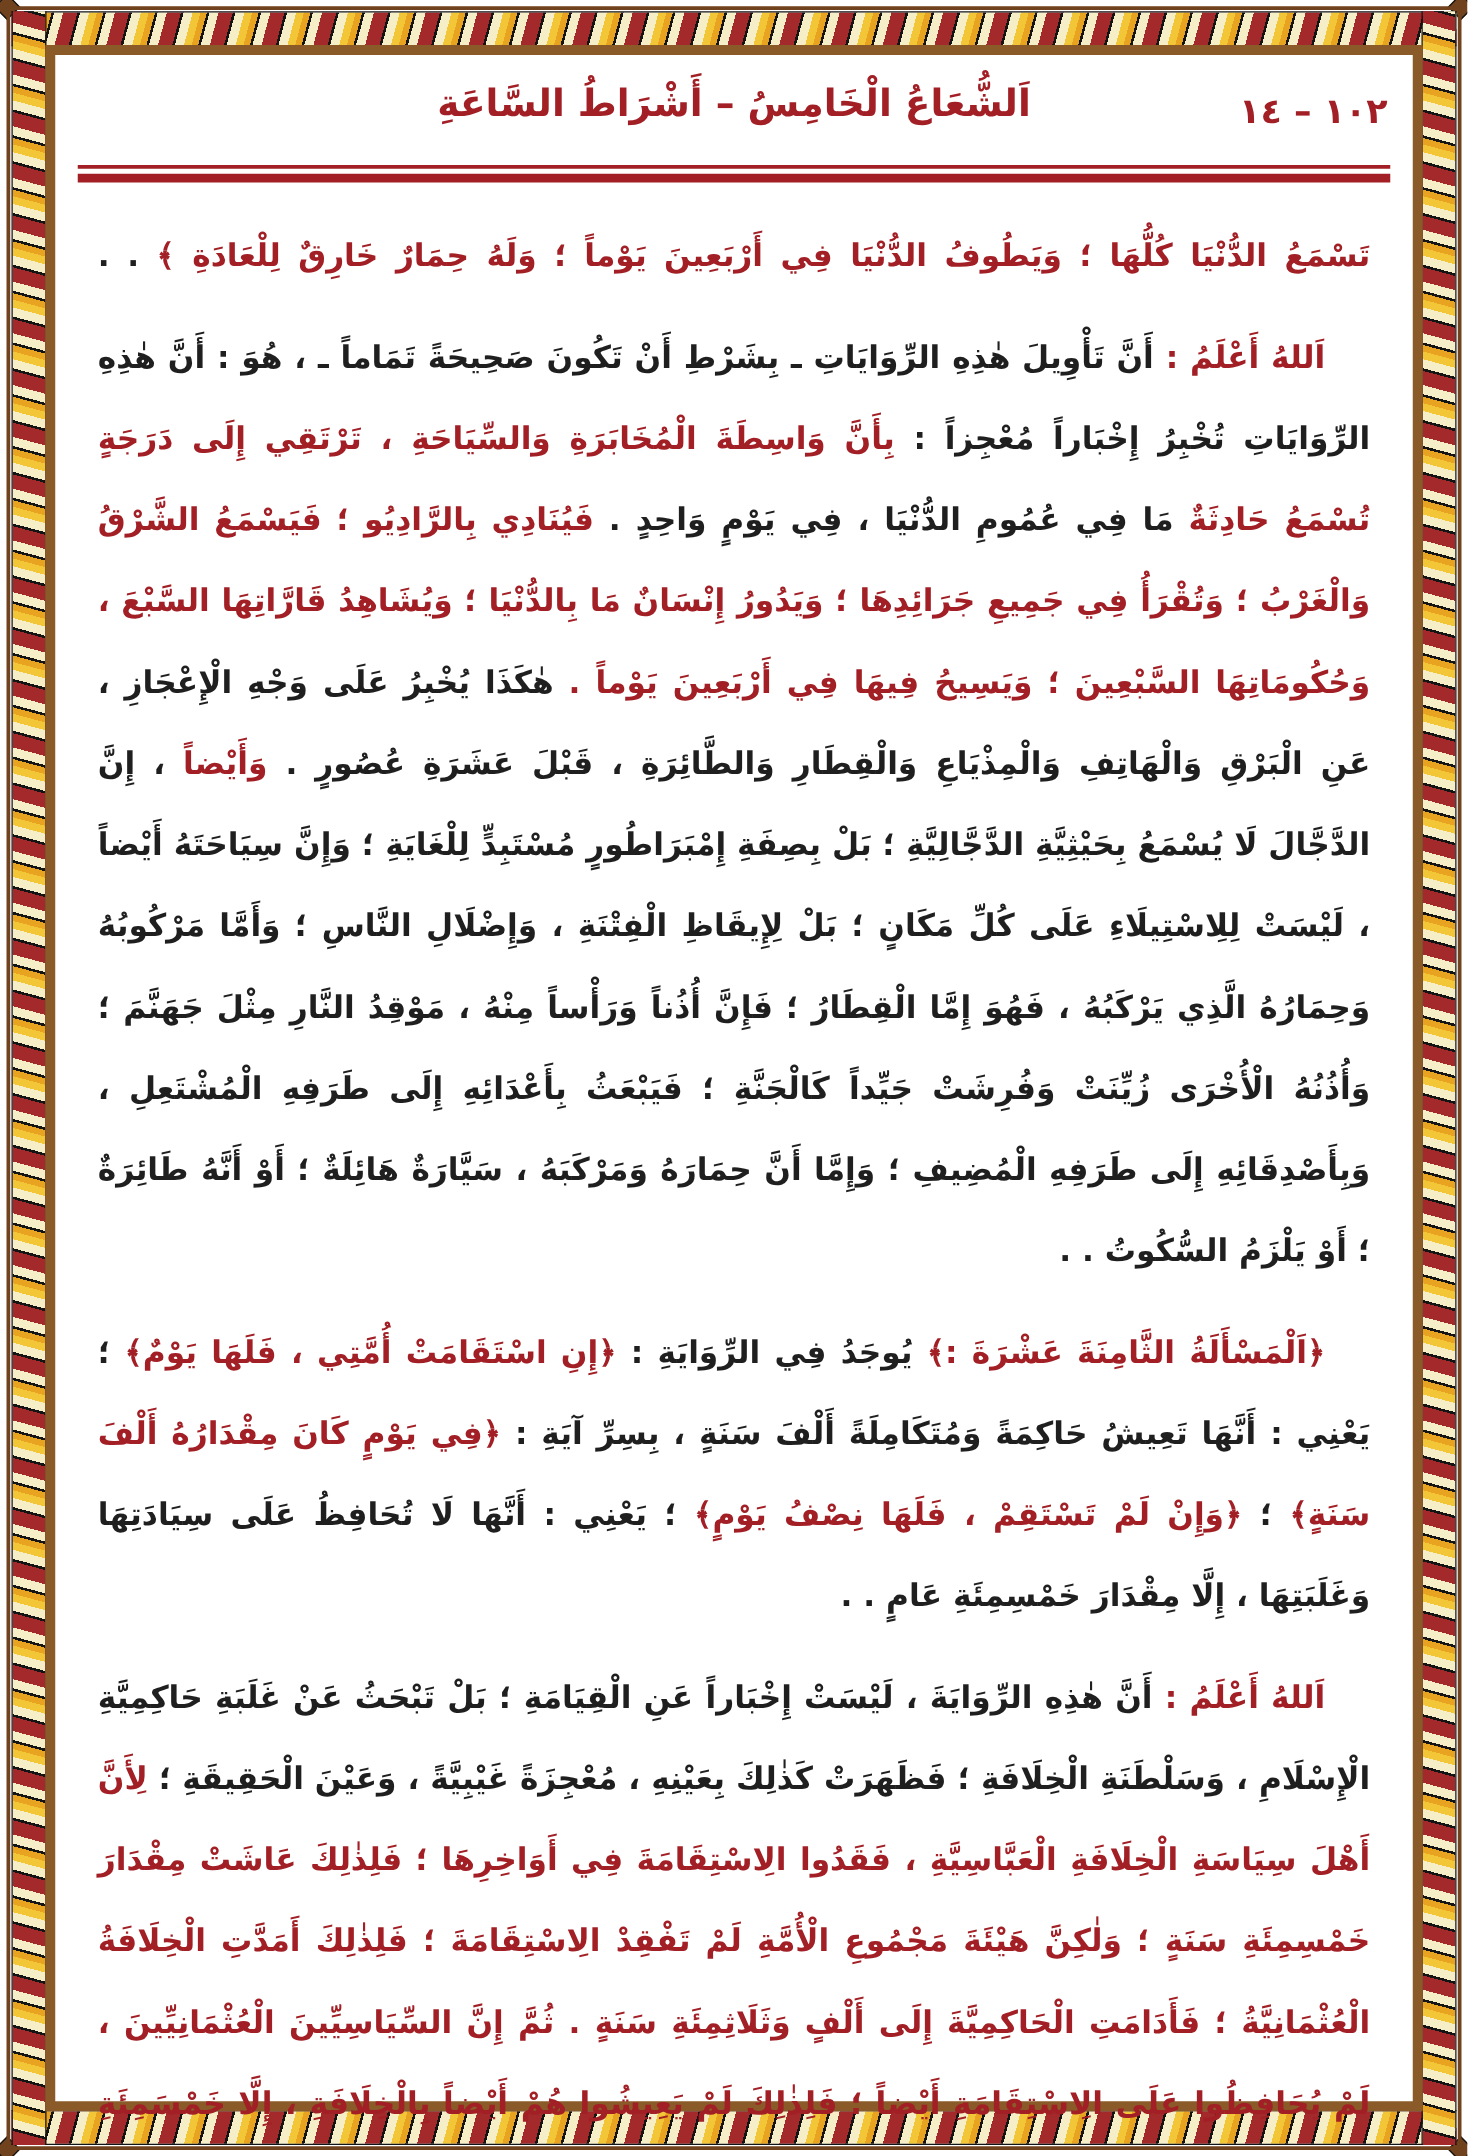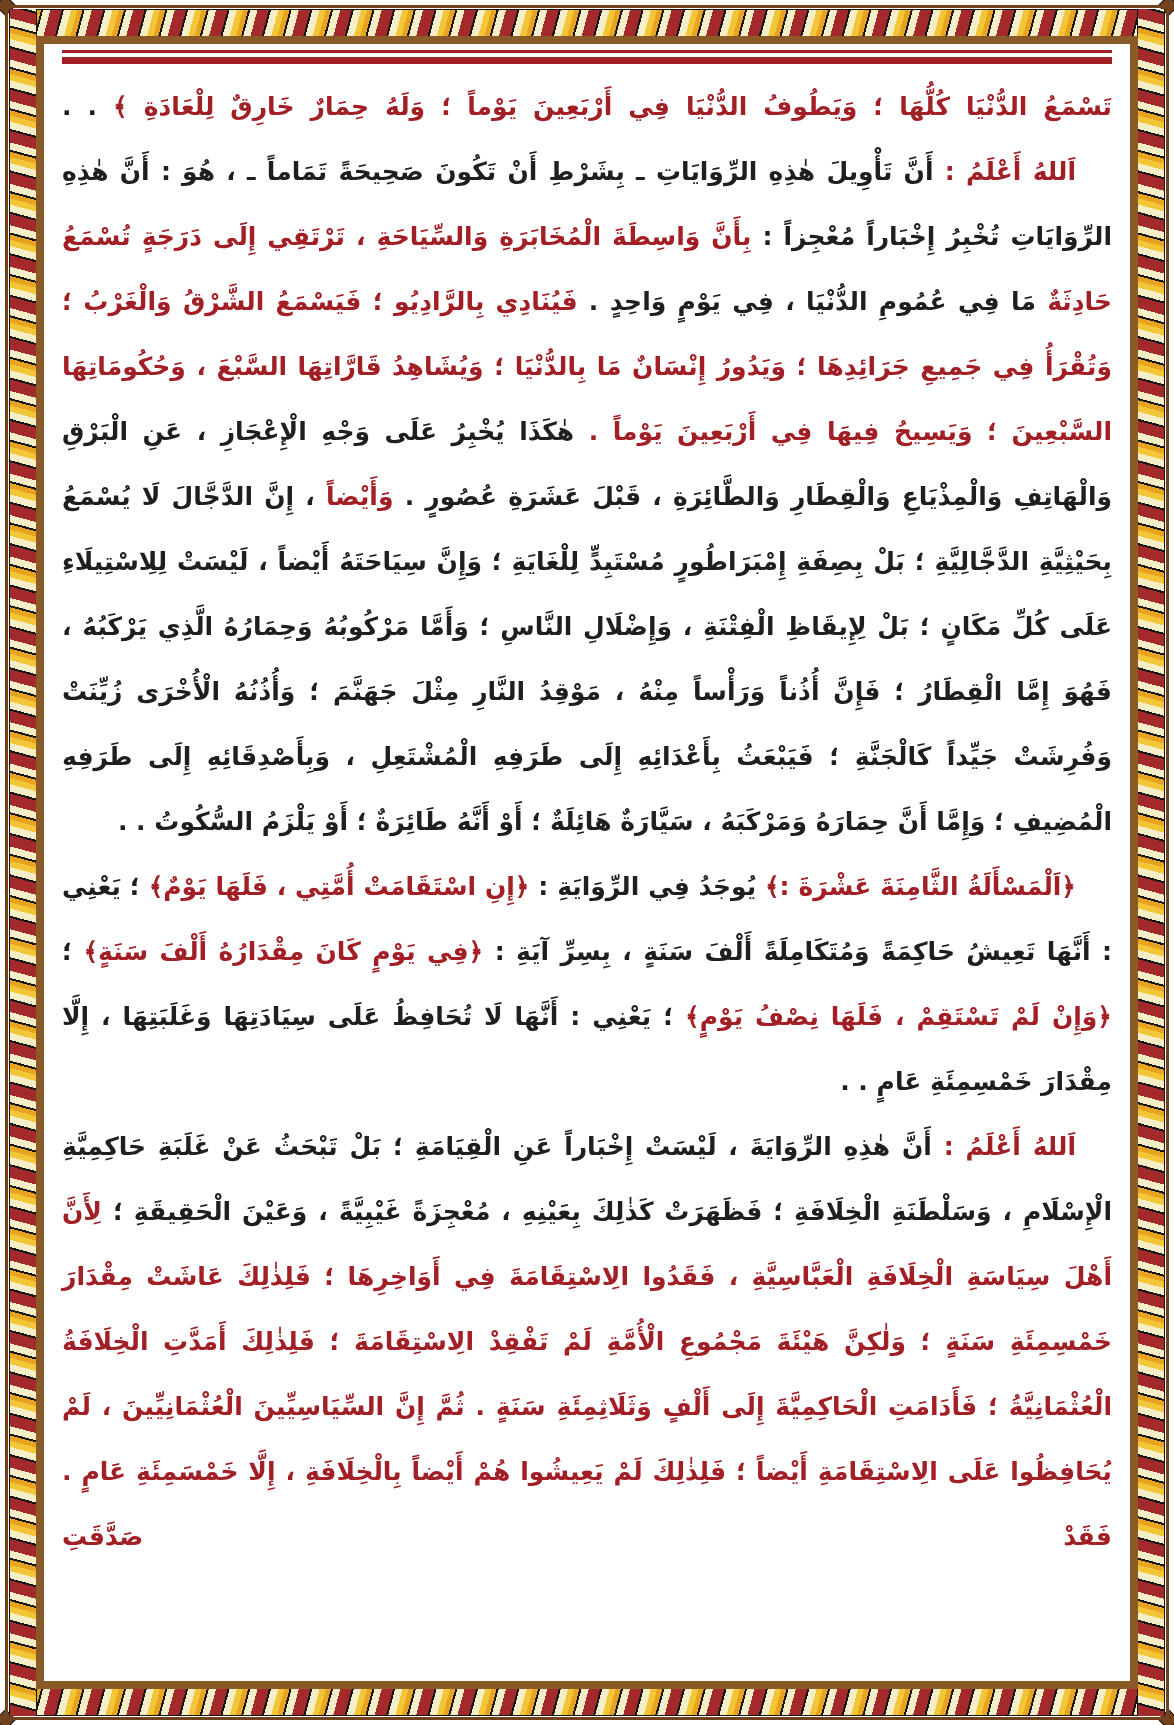--- a/index.html
+++ b/index.html
@@ -87,21 +87,21 @@
   .rule-thin  { height:3px; background:var(--accent_red); }
   .rule-thick { height:7px; background:var(--accent_red); margin-top:4px; }
 
   .body {
     padding-top:10px;
     font-size:25px; font-weight:bold;
     line-height:65px;
     color:var(--ink);
   }
   .para {
-    margin:0;
+    margin:16px;
     text-align:justify;
     text-align-last:right;
     text-justify:inter-word;
   }
   .para.justify-last { text-align-last:justify; }
   .para.indent { text-indent:36px; }
   .seg-red { color:var(--accent_red); }
   .seg-ink { color:var(--ink); }
 </style>
 </head>
@@ -114,20 +114,24 @@
   <div class="corner bl"></div>
   <div class="corner br"></div>
   <div class="frame-outline"></div>
   <div class="band h top"></div>
   <div class="band h bottom"></div>
   <div class="band v left"></div>
   <div class="band v right"></div>
   <div class="frame-inner"></div>
 
   <div class="content">
+    <div class="header">
+      <div class="title">اَلشُّعَاعُ الْخَامِسُ – أَشْرَاطُ السَّاعَةِ</div>
+      <div class="pagenum">١٠٢ – ١٤</div>
+    </div>
     <div>
       <div class="rule-thin"></div>
       <div class="rule-thick"></div>
     </div>
     <div class="body" id="body-text">
         <p class="para justify-last"><span class="seg-red">تَسْمَعُ الدُّنْيَا كُلُّهَا ؛ وَيَطُوفُ الدُّنْيَا فِي أَرْبَعِينَ يَوْماً ؛ وَلَهُ حِمَارٌ خَارِقٌ لِلْعَادَةِ ﴾</span><span class="seg-ink"> . .</span></p>
         <p class="para indent"><span class="seg-red">اَللهُ أَعْلَمُ : </span><span class="seg-ink">أَنَّ تَأْوِيلَ هٰذِهِ الرِّوَايَاتِ ـ بِشَرْطِ أَنْ تَكُونَ صَحِيحَةً تَمَاماً ـ ، هُوَ : أَنَّ هٰذِهِ الرِّوَايَاتِ تُخْبِرُ إِخْبَاراً مُعْجِزاً : </span><span class="seg-red">بِأَنَّ وَاسِطَةَ الْمُخَابَرَةِ وَالسِّيَاحَةِ ، تَرْتَقِي إِلَى دَرَجَةٍ تُسْمَعُ حَادِثَةٌ </span><span class="seg-ink">مَا فِي عُمُومِ الدُّنْيَا ، فِي يَوْمٍ وَاحِدٍ . </span><span class="seg-red">فَيُنَادِي بِالرَّادِيُو ؛ فَيَسْمَعُ الشَّرْقُ وَالْغَرْبُ ؛ وَتُقْرَأُ فِي جَمِيعِ جَرَائِدِهَا ؛ وَيَدُورُ إِنْسَانٌ مَا بِالدُّنْيَا ؛ وَيُشَاهِدُ قَارَّاتِهَا السَّبْعَ ، وَحُكُومَاتِهَا السَّبْعِينَ ؛ وَيَسِيحُ فِيهَا فِي أَرْبَعِينَ يَوْماً . </span><span class="seg-ink">هٰكَذَا يُخْبِرُ عَلَى وَجْهِ الْإِعْجَازِ ، عَنِ الْبَرْقِ وَالْهَاتِفِ وَالْمِذْيَاعِ وَالْقِطَارِ وَالطَّائِرَةِ ، قَبْلَ عَشَرَةِ عُصُورٍ . </span><span class="seg-red">وَأَيْضاً</span><span class="seg-ink"> ، إِنَّ الدَّجَّالَ لَا يُسْمَعُ بِحَيْثِيَّةِ الدَّجَّالِيَّةِ ؛ بَلْ بِصِفَةِ إِمْبَرَاطُورٍ مُسْتَبِدٍّ لِلْغَايَةِ ؛ وَإِنَّ سِيَاحَتَهُ أَيْضاً ، لَيْسَتْ لِلِاسْتِيلَاءِ عَلَى كُلِّ مَكَانٍ ؛ بَلْ لِإِيقَاظِ الْفِتْنَةِ ، وَإِضْلَالِ النَّاسِ ؛ وَأَمَّا مَرْكُوبُهُ وَحِمَارُهُ الَّذِي يَرْكَبُهُ ، فَهُوَ إِمَّا الْقِطَارُ ؛ فَإِنَّ أُذُناً وَرَأْساً مِنْهُ ، مَوْقِدُ النَّارِ مِثْلَ جَهَنَّمَ ؛ وَأُذُنُهُ الْأُخْرَى زُيِّنَتْ وَفُرِشَتْ جَيِّداً كَالْجَنَّةِ ؛ فَيَبْعَثُ بِأَعْدَائِهِ إِلَى طَرَفِهِ الْمُشْتَعِلِ ، وَبِأَصْدِقَائِهِ إِلَى طَرَفِهِ الْمُضِيفِ ؛ وَإِمَّا أَنَّ حِمَارَهُ وَمَرْكَبَهُ ، سَيَّارَةٌ هَائِلَةٌ ؛ أَوْ أَنَّهُ طَائِرَةٌ ؛ أَوْ يَلْزَمُ السُّكُوتُ . .</span></p>
         <p class="para indent"><span class="seg-red">﴿اَلْمَسْأَلَةُ الثَّامِنَةَ عَشْرَةَ :﴾ </span><span class="seg-ink">يُوجَدُ فِي الرِّوَايَةِ : </span><span class="seg-red">﴿إِنِ اسْتَقَامَتْ أُمَّتِي ، فَلَهَا يَوْمٌ﴾</span><span class="seg-ink"> ؛ يَعْنِي : أَنَّهَا تَعِيشُ حَاكِمَةً وَمُتَكَامِلَةً أَلْفَ سَنَةٍ ، بِسِرِّ آيَةِ : </span><span class="seg-red">﴿فِي يَوْمٍ كَانَ مِقْدَارُهُ أَلْفَ سَنَةٍ﴾</span><span class="seg-ink"> ؛ </span><span class="seg-red">﴿وَإِنْ لَمْ تَسْتَقِمْ ، فَلَهَا نِصْفُ يَوْمٍ﴾</span><span class="seg-ink"> ؛ يَعْنِي : أَنَّهَا لَا تُحَافِظُ عَلَى سِيَادَتِهَا وَغَلَبَتِهَا ، إِلَّا مِقْدَارَ خَمْسِمِئَةِ عَامٍ . .</span></p>
         <p class="para indent justify-last"><span class="seg-red">اَللهُ أَعْلَمُ : </span><span class="seg-ink">أَنَّ هٰذِهِ الرِّوَايَةَ ، لَيْسَتْ إِخْبَاراً عَنِ الْقِيَامَةِ ؛ بَلْ تَبْحَثُ عَنْ غَلَبَةِ حَاكِمِيَّةِ الْإِسْلَامِ ، وَسَلْطَنَةِ الْخِلَافَةِ ؛ فَظَهَرَتْ كَذٰلِكَ بِعَيْنِهِ ، مُعْجِزَةً غَيْبِيَّةً ، وَعَيْنَ الْحَقِيقَةِ ؛ </span><span class="seg-red">لِأَنَّ أَهْلَ سِيَاسَةِ الْخِلَافَةِ الْعَبَّاسِيَّةِ ، فَقَدُوا الِاسْتِقَامَةَ فِي أَوَاخِرِهَا ؛ فَلِذٰلِكَ عَاشَتْ مِقْدَارَ خَمْسِمِئَةِ سَنَةٍ ؛ وَلٰكِنَّ هَيْئَةَ مَجْمُوعِ الْأُمَّةِ لَمْ تَفْقِدْ الِاسْتِقَامَةَ ؛ فَلِذٰلِكَ أَمَدَّتِ الْخِلَافَةُ الْعُثْمَانِيَّةُ ؛ فَأَدَامَتِ الْحَاكِمِيَّةَ إِلَى أَلْفٍ وَثَلَاثِمِئَةِ سَنَةٍ . ثُمَّ إِنَّ السِّيَاسِيِّينَ الْعُثْمَانِيِّينَ ، لَمْ يُحَافِظُوا عَلَى الِاسْتِقَامَةِ أَيْضاً ؛ فَلِذٰلِكَ لَمْ يَعِيشُوا هُمْ أَيْضاً بِالْخِلَافَةِ ، إِلَّا خَمْسَمِئَةِ عَامٍ . فَقَدْ صَدَّقَتِ</span></p>
       </div>

